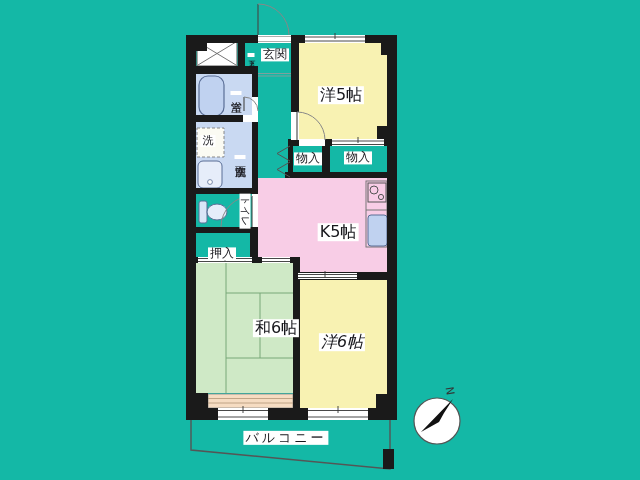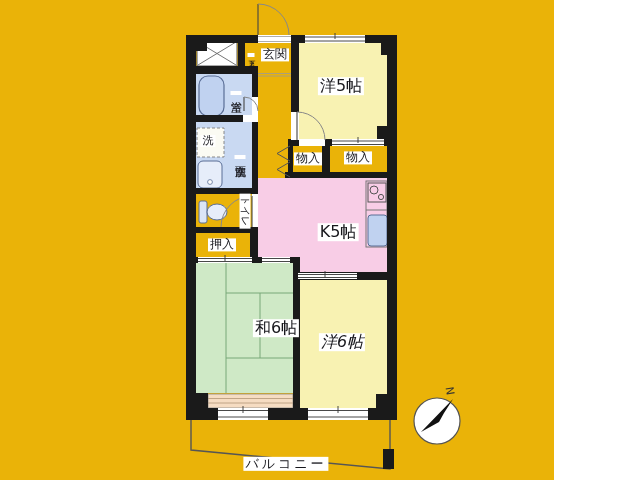--- a/index.html
+++ b/index.html
@@ -1,16 +1,16 @@
 <!DOCTYPE html>
 <html><head>
 <meta charset="utf-8">
 <style>
   html,body{margin:0;padding:0;background:#ffffff;}
-  #stage{position:relative;width:554px;height:480px;background:#eab308;overflow:hidden;
+  #stage{position:relative;width:640px;height:480px;background:#14b8a6;overflow:hidden;
          font-family:"DejaVu Sans","Liberation Sans",sans-serif;}
   #plan-svg{position:absolute;left:0;top:0;}
   .lbl{position:absolute;color:#17171c;background:#fff;transform:translate(-50%,-50%);
        line-height:1.1;padding:0 2px;white-space:nowrap;text-align:center;}
   .big{font-size:16px;}
   .med{font-size:12px;}
   .sm{font-size:11px;}
   .tiny{font-size:7px;}
   .vtext{writing-mode:vertical-rl;text-orientation:upright;padding:2px 0;line-height:1;}
   .rot90{transform:translate(-50%,-50%) rotate(90deg);font-size:10px;}
@@ -189,26 +189,26 @@
     </g>
 
     <g>
       <circle cx="437" cy="421" r="23" fill="#fff" stroke="#555" stroke-width="1.2"></circle>
       <polygon points="453,399 421,432 439,422 444,413" fill="#111"></polygon>
     </g>
   </svg>
 
   <div class="lbl med" style="left:275px;top:55px;">玄関</div>
   <div class="lbl tiny vtext" style="left:251px;top:55px;">下足入</div>
-  <div class="lbl big" style="left:341px;top:86px;text-align:center;">洋5帖</div>
+  <div class="lbl big" style="left:341px;top:95px;text-align:center;">洋5帖</div>
   <div class="lbl sm vtext" style="left:236px;top:93px;">浴室</div>
   <div class="lbl sm" style="left:208px;top:141px;">洗</div>
   <div class="lbl sm vtext" style="left:240px;top:157px;">洗面室</div>
   <div class="lbl rot90" style="left:245px;top:211px;">トイレ</div>
-  <div class="lbl med" style="left:222px;top:245px;">押入</div>
+  <div class="lbl med" style="left:222px;top:254px;">押入</div>
   <div class="lbl med" style="left:308px;top:159px;">物入</div>
   <div class="lbl med" style="left:358px;top:158px;">物入</div>
   <div class="lbl big" style="left:338px;top:232px;">K5帖</div>
   <div class="lbl big" style="left:244px;top:328px;margin-left:32px;">和6帖</div>
   <div class="lbl big" style="left:342px;top:342px;font-style:italic;">洋6帖</div>
-  <div class="lbl spread" style="left:286px;top:464px;">バルコニー</div>
+  <div class="lbl spread" style="left:286px;top:438px;">バルコニー</div>
   <div class="lbl north" style="left:449px;top:391px;">N</div>
 </div>
 
 </body></html>

